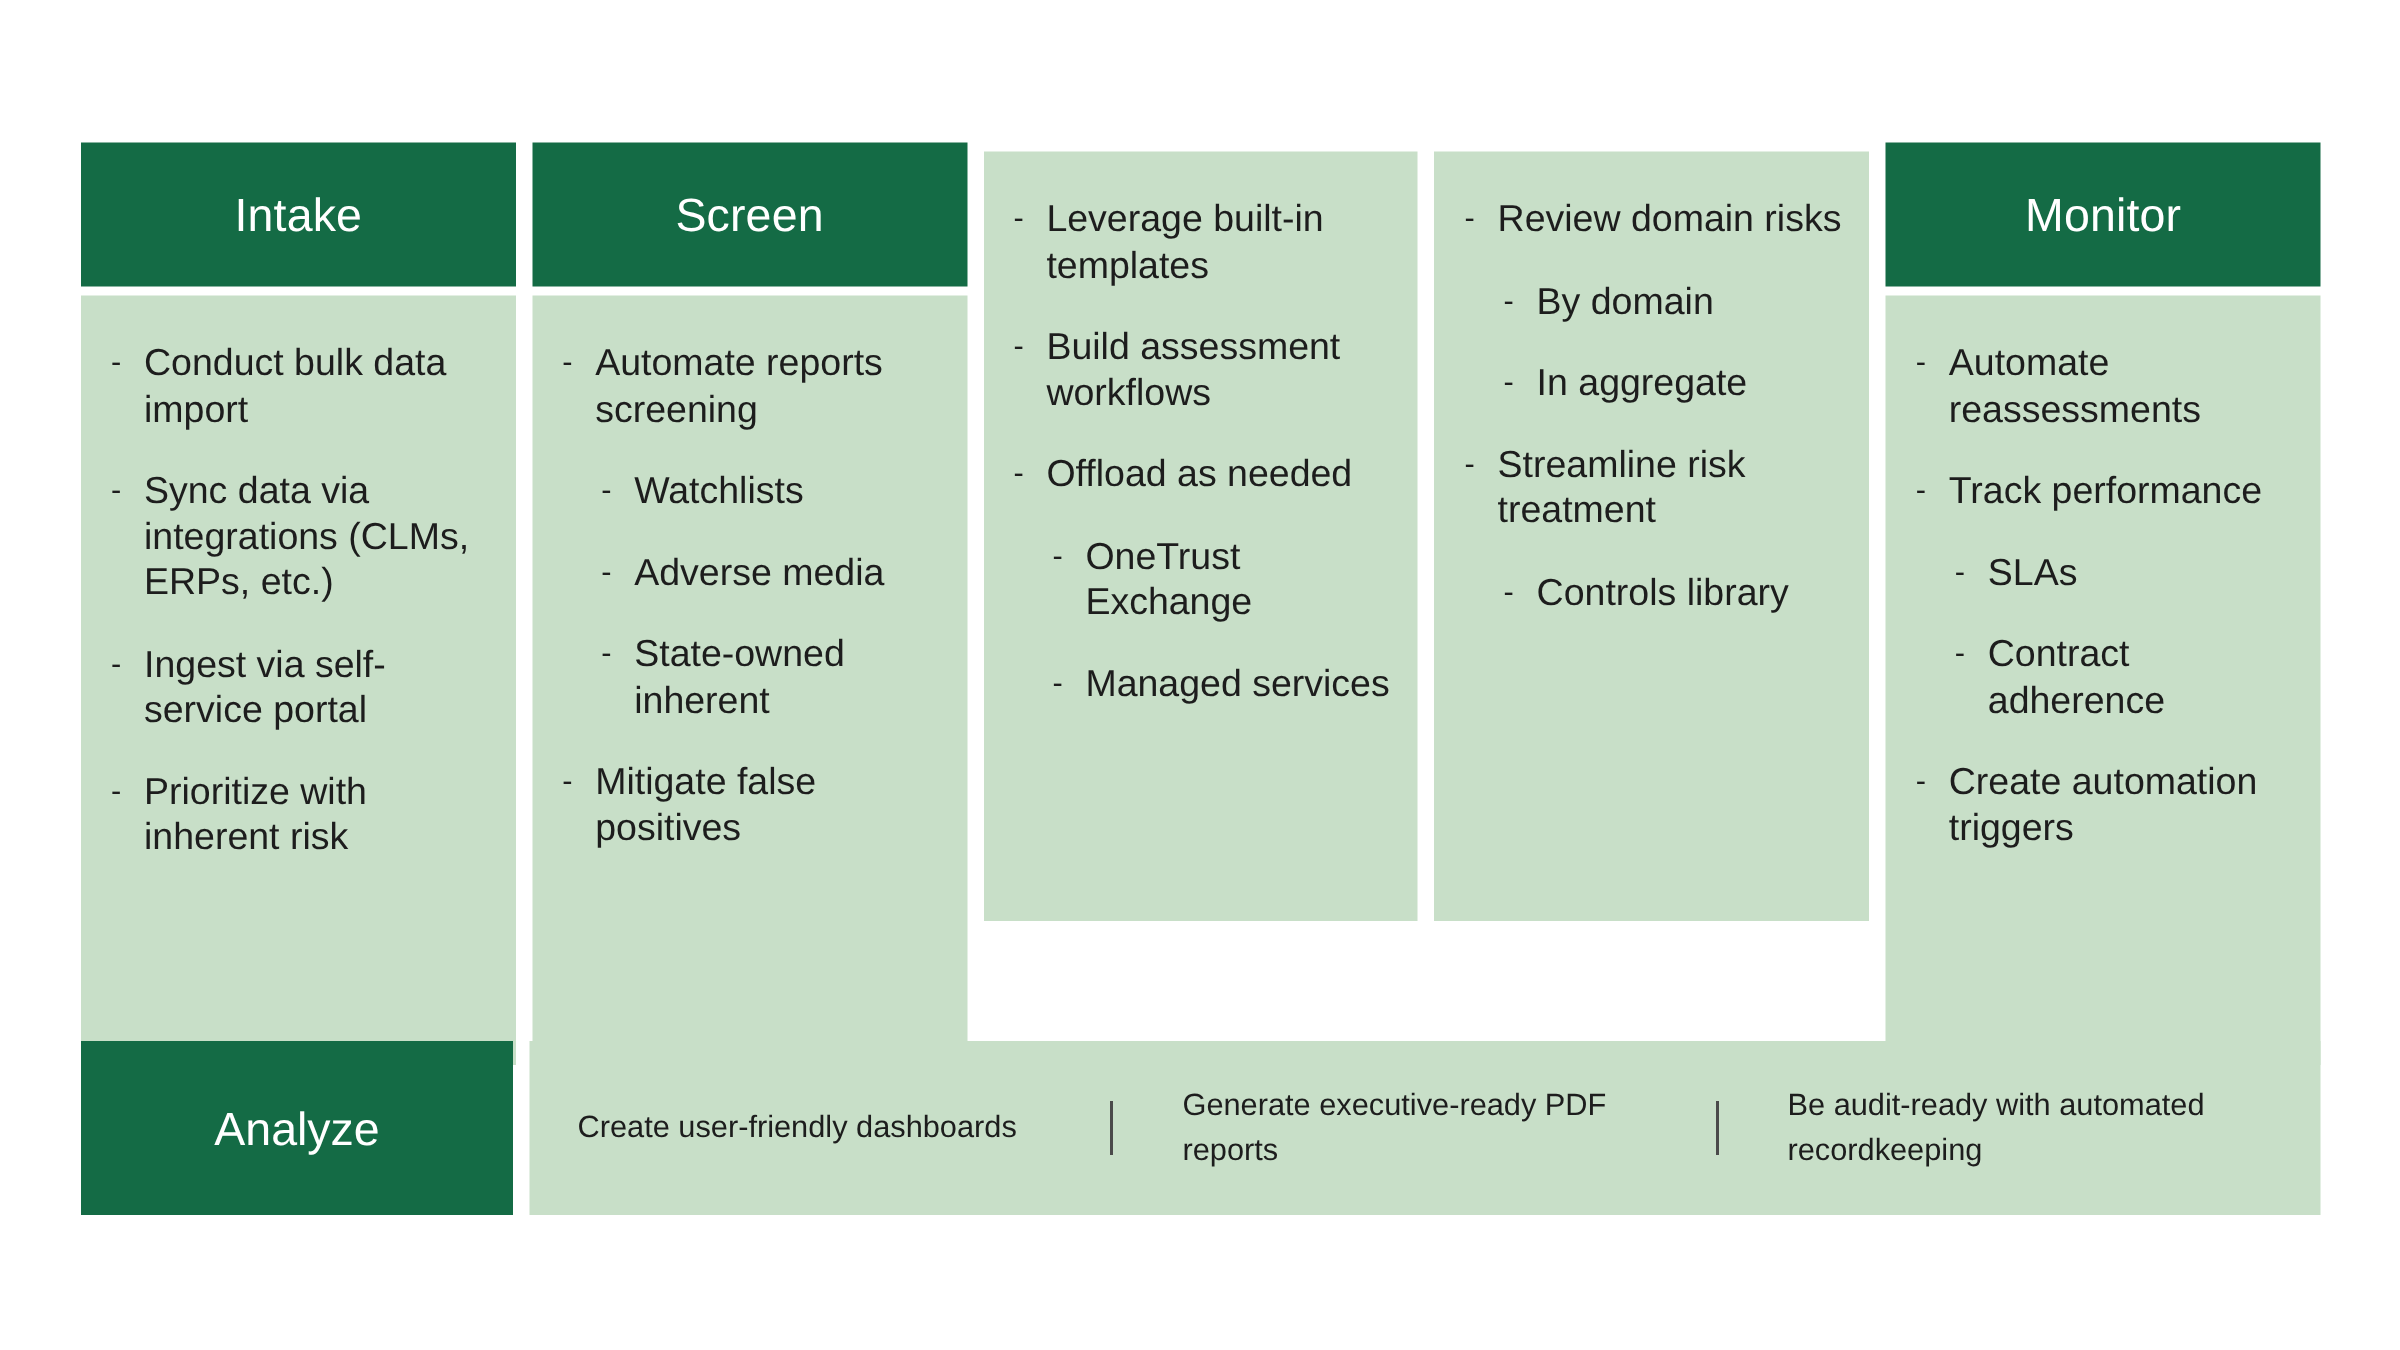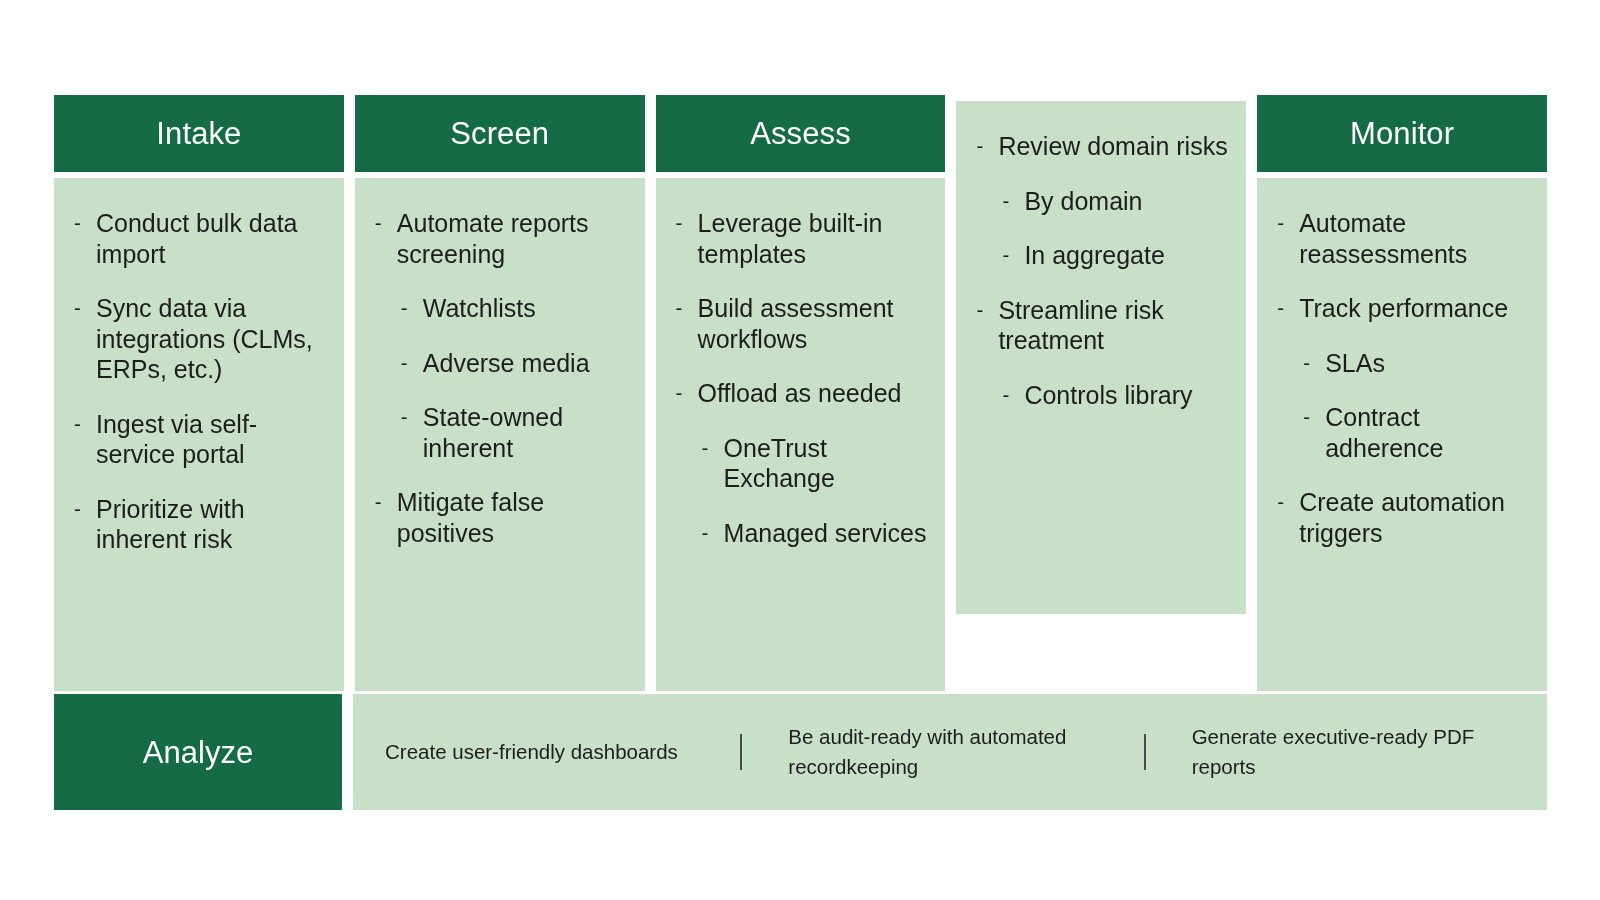--- a/index.html
+++ b/index.html
@@ -32,21 +32,21 @@
   }
 
   .stage-col {
     flex: 1 1 0;
     display: flex;
     flex-direction: column;
     min-width: 0;
   }
 
   .stage-header {
-    height: 77px;
+    height: 96px;
     background: #146B45;
     color: #ffffff;
     display: flex;
     align-items: center;
     justify-content: center;
     font-size: 31px;
     font-weight: 400;
     letter-spacing: 0.1px;
     line-height: 1;
   }
@@ -194,21 +194,20 @@
           </li>
           <li class="bullet-item">
             <span class="dash">-</span>
             <span class="bullet-text">Mitigate false positives</span>
           </li>
         </ul>
       </div>
     </div>
 
     <div class="stage-col">
-      <div class="stage-header">Assess</div>
       <div class="stage-body">
         <ul class="bullets">
           <li class="bullet-item">
             <span class="dash">-</span>
             <span class="bullet-text">Leverage built-in templates</span>
           </li>
           <li class="bullet-item">
             <span class="dash">-</span>
             <span class="bullet-text">Build assessment workflows</span>
           </li>
@@ -285,21 +284,21 @@
 
   </div>
 
   <div class="analyze-row">
     <div class="analyze-label">Analyze</div>
     <div class="analyze-items">
       <div class="analyze-item">
         <span class="analyze-text">Create user-friendly dashboards</span>
       </div>
       <div class="analyze-item">
+        <span class="analyze-text">Generate executive-ready PDF reports</span>
+      </div>
+      <div class="analyze-item">
         <span class="analyze-text">Be audit-ready with automated recordkeeping</span>
       </div>
-      <div class="analyze-item">
-        <span class="analyze-text">Generate executive-ready PDF reports</span>
-      </div>
     </div>
   </div>
 
 </div>
 
 </body></html>

